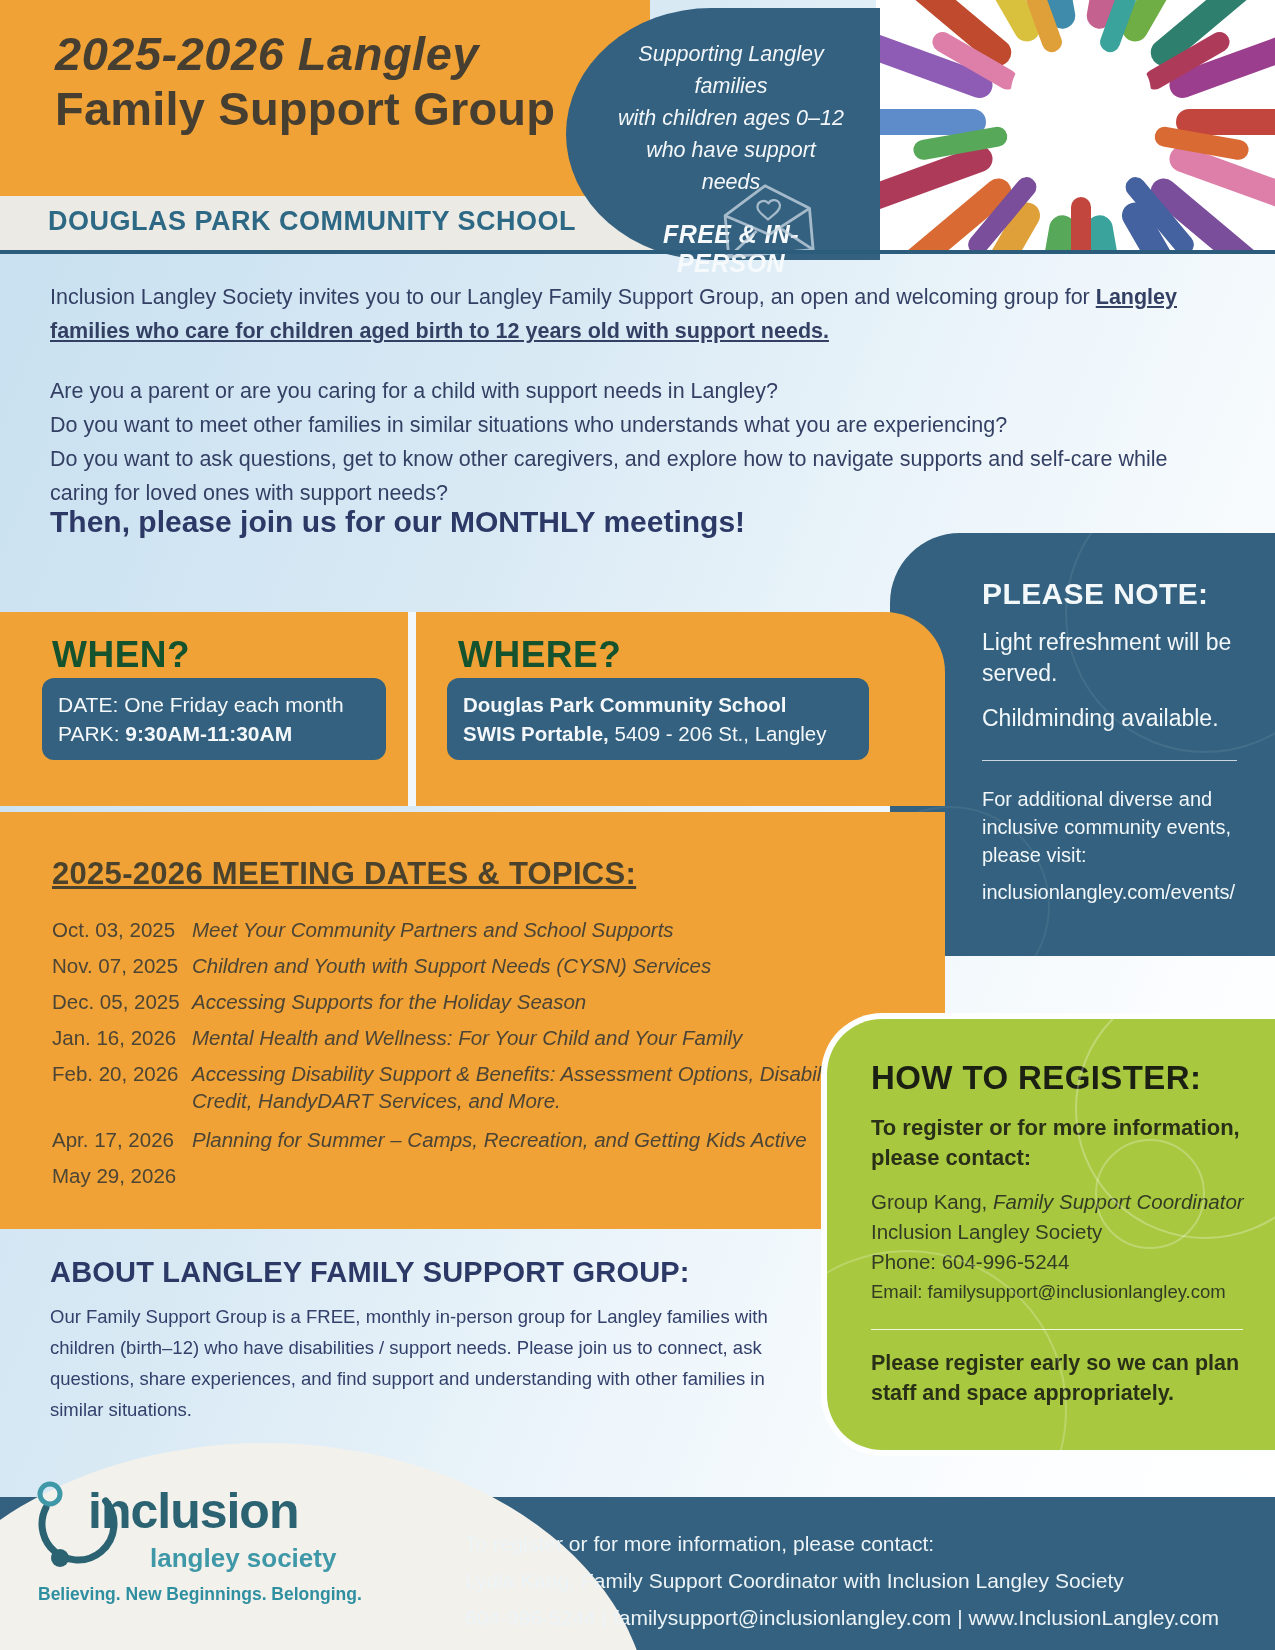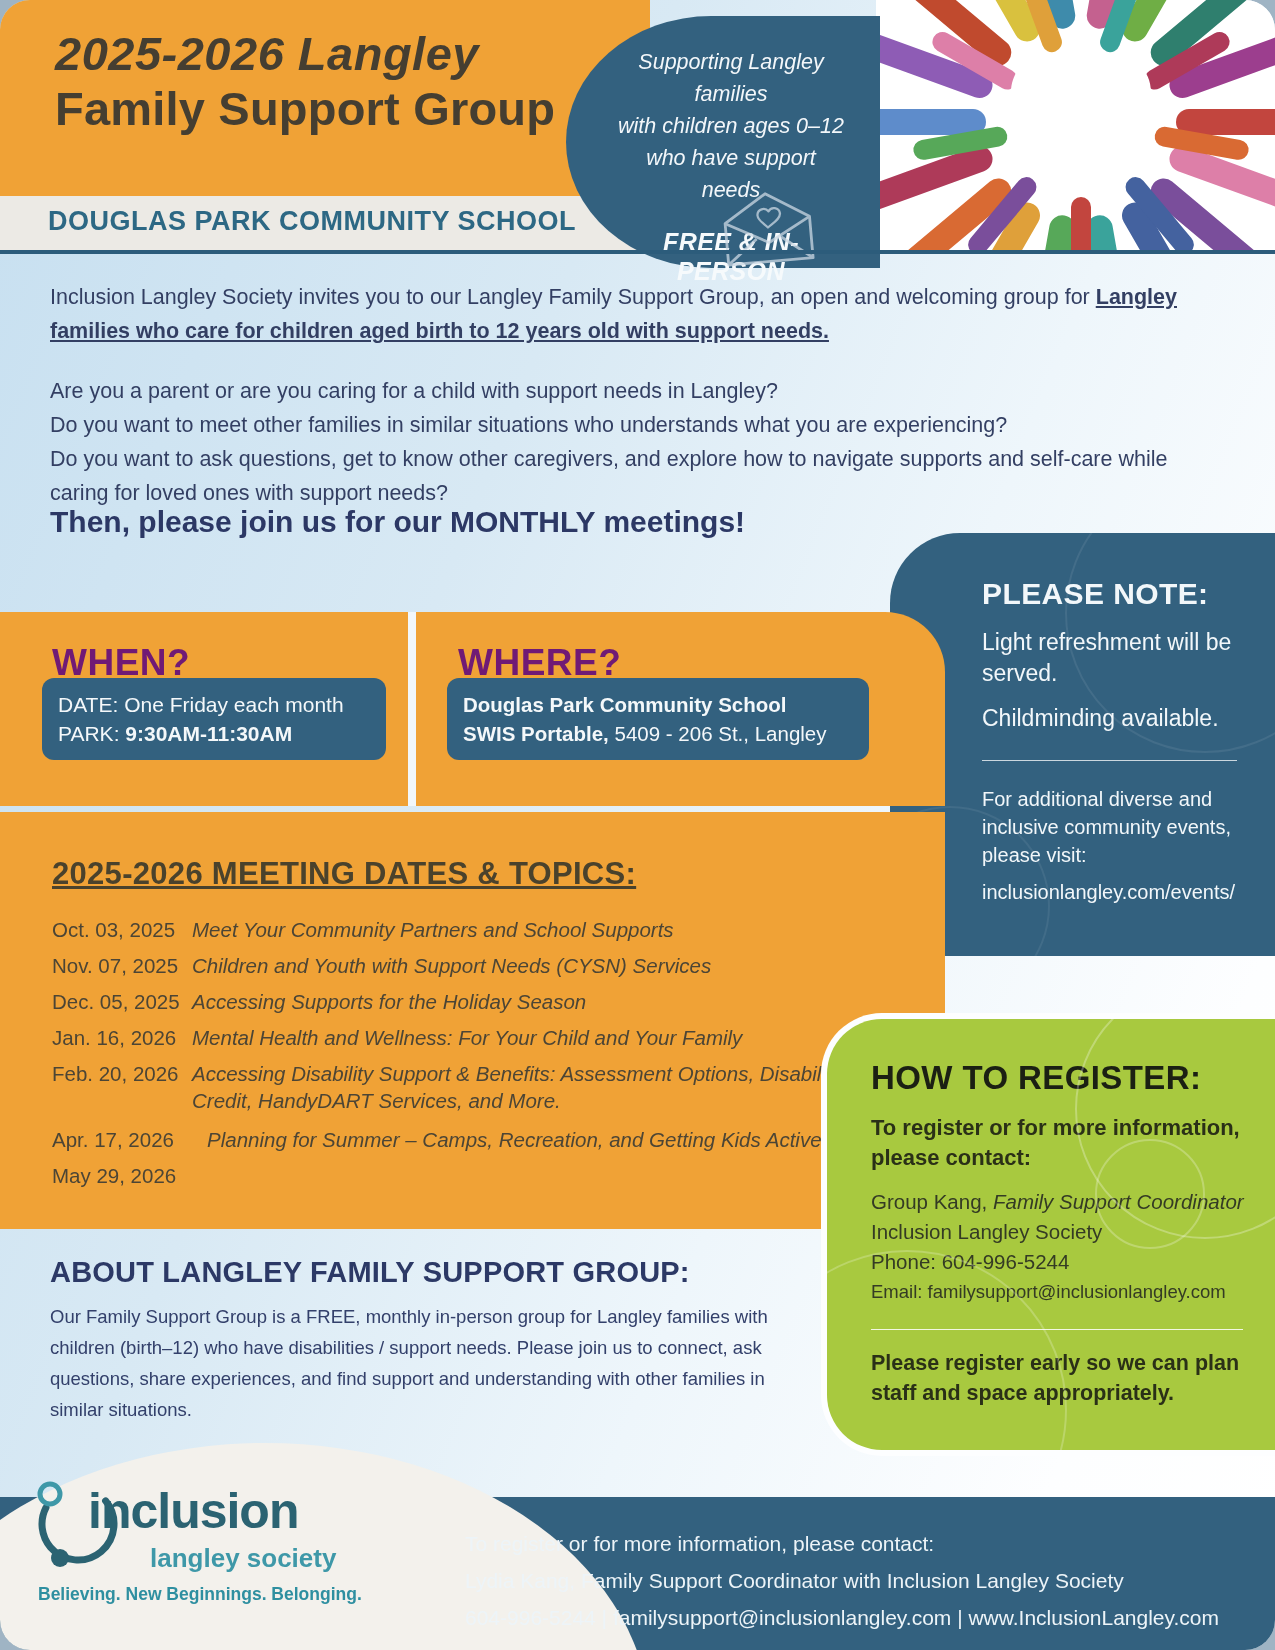--- a/index.html
+++ b/index.html
@@ -1,27 +1,27 @@
 <!DOCTYPE html>
 <html><head>
 <meta charset="utf-8">
 <style>
   html,body{margin:0;padding:0;background:#9fb4c4;}
   *{box-sizing:border-box;font-family:"Liberation Sans",sans-serif;}
   #page{position:relative;width:1275px;height:1650px;margin:0 auto;overflow:hidden;
-        background:linear-gradient(112deg,#c6dfF0 0%,#d8e9f4 35%,#eef6fb 62%,#fdfeff 85%,#ffffff 100%);border-radius:30px;}
+        background:linear-gradient(112deg,#c6dfF0 0%,#d8e9f4 35%,#eef6fb 62%,#fdfeff 85%,#ffffff 100%);}
 
   
   .hdr-orange{position:absolute;left:0;top:0;width:650px;height:196px;background:#F0A236;z-index:1;}
   .hdr-gray{position:absolute;left:0;top:196px;width:880px;height:56px;background:#ECEAE5;z-index:1;}
   .title{position:absolute;left:55px;top:26px;z-index:2;color:#453E31;line-height:1.18;}
   .title .t1{font-size:47px;font-style:italic;font-weight:600;letter-spacing:.5px;}
   .title .t2{font-size:47px;font-weight:800;letter-spacing:.2px;}
   .school{position:absolute;left:48px;top:206px;z-index:2;font-size:27px;font-weight:800;color:#2D6884;letter-spacing:.5px;}
-  .hdr-teal{position:absolute;left:566px;top:16px;width:314px;height:252px;background:#33617F;z-index:3;
+  .hdr-teal{position:absolute;left:566px;top:8px;width:314px;height:252px;background:#33617F;z-index:3;
             border-top-left-radius:150px 130px;border-bottom-left-radius:150px 130px;
             text-align:center;padding:30px 32px 0 48px;}
   .tagline{color:#F3F7FA;font-style:italic;font-size:21.5px;line-height:32px;font-weight:500;}
   .badge{color:#F6FAFC;font-style:italic;font-size:25px;font-weight:600;margin-top:22px;letter-spacing:.4px;}
   .env{position:absolute;left:150px;top:172px;opacity:.75;transform:rotate(-5deg);}
   .hands{position:absolute;left:876px;top:0;width:399px;height:252px;z-index:2;}
   .hdr-rule{position:absolute;left:0;top:250px;width:1275px;height:4px;background:#2C5C7B;z-index:5;}
 
   
   .intro{position:absolute;left:50px;top:280px;width:1160px;z-index:1;color:#333F63;font-size:21.5px;line-height:34px;}
@@ -38,37 +38,37 @@
   .pn-small{font-size:20px;line-height:28px;font-weight:500;}
   .pn-link{font-size:20px;margin-top:12px;font-weight:500;}
   .wm{position:absolute;border-radius:50%;pointer-events:none;}
   .wm-b1{width:280px;height:280px;border:2px solid rgba(255,255,255,.08);right:-70px;top:-60px;}
   .wm-b2{width:200px;height:200px;border:2px solid rgba(255,255,255,.07);left:-40px;bottom:-50px;}
 
   
   .band-ww{position:absolute;left:0;top:612px;width:945px;height:194px;background:#F0A236;
            border-top-right-radius:60px;z-index:3;}
   .ww-div{position:absolute;left:408px;top:0;width:8px;height:194px;background:#F2F7FA;}
-  .ww-h{position:absolute;top:30px;font-size:37px;font-weight:800;color:#701a75;letter-spacing:.5px;}
+  .ww-h{position:absolute;top:22px;font-size:37px;font-weight:800;color:#14532d;letter-spacing:.5px;}
   .h-when{left:52px;} .h-where{left:458px;}
   .ww-box{position:absolute;top:66px;background:#33617F;border-radius:12px;color:#F4F8FA;
           padding:12px 16px;line-height:29px;}
   .box-when{left:42px;width:344px;font-size:21px;}
   .box-where{left:447px;width:422px;font-size:20.5px;}
   .ww-box b{font-weight:800;}
 
   
   .panel-dates{position:absolute;left:0;top:812px;width:945px;height:417px;background:#F0A236;z-index:3;
                padding:44px 36px 9px 52px;border-bottom-right-radius:6px;}
   .panel-dates h2{margin:0 0 24px 0;font-size:31px;font-weight:800;color:#4A422C;
                   text-decoration:underline;letter-spacing:.3px;}
   .mrow{display:flex;margin-bottom:9px;color:#4C4535;}
   .mdate{width:140px;flex:none;font-size:20.5px;line-height:27px;}
   .mtopic{flex:1;font-size:20.5px;line-height:27px;font-style:italic;}
-  .mrow.gap{margin-top:12px;gap:15px;}
+  .mrow.gap{margin-top:12px;}
 
   
   .panel-green{position:absolute;left:827px;top:1019px;width:448px;height:431px;background:#A8C93F;
                border-radius:55px 0 0 55px;z-index:4;overflow:hidden;padding:40px 4px 0 44px;
                box-shadow:0 0 0 6px #FDFEFF;}
   .panel-green h2{margin:0;font-size:33px;font-weight:800;color:#1B2013;letter-spacing:.4px;}
   .g-lead{margin-top:16px;font-size:22px;line-height:30px;font-weight:800;color:#2A3017;width:380px;}
   .g-contact{margin-top:14px;font-size:20.5px;line-height:30px;color:#343B24;}
   .g-contact .email{font-size:18.5px;}
   .g-rule{border:none;border-top:1.5px solid rgba(255,255,255,.85);width:372px;margin:22px 0 18px 0;}

